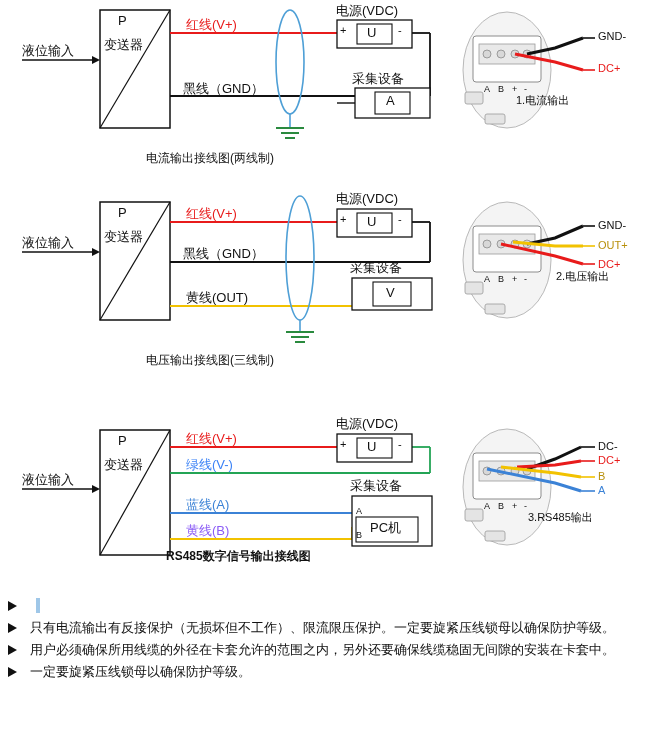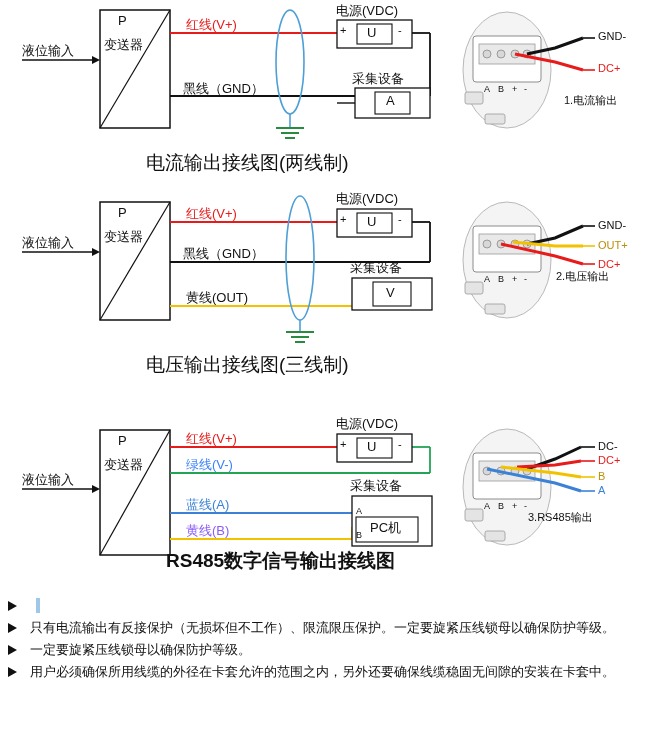--- a/index.html
+++ b/index.html
@@ -8,21 +8,21 @@
     background:#ffffff;
     font-family:"Liberation Sans","DejaVu Sans",sans-serif;
     color:#111;
     position:relative;
     overflow:hidden;
   }
   .diagram{position:absolute;left:0;top:0;width:650px;height:736px;}
   .lbl{position:absolute;font-size:13px;white-space:nowrap;}
   .lbl.sm{font-size:11px;}
   .lbl.xs{font-size:9px;}
-  .cap{position:absolute;font-size:19px;white-space:nowrap;}
+  .cap{position:absolute;font-size:12px;white-space:nowrap;}
   .notes{position:absolute;left:8px;top:596px;width:640px;font-size:13px;line-height:1.55;}
   .note-row{display:flex;align-items:flex-start;margin-bottom:1px;}
   .note-mark{width:22px;flex:0 0 22px;text-align:left;padding-top:1px;}
   .note-text{flex:1 1 auto;}
   .tri{display:inline-block;width:0;height:0;border-left:9px solid #111;border-top:5px solid transparent;border-bottom:5px solid transparent;}
   .shield-mark{display:inline-block;width:4px;height:15px;background:#9fc7e8;margin-left:6px;vertical-align:-3px;}
   svg{display:block;}
 </style>
 </head>
 <body>
@@ -167,21 +167,21 @@
     <path d="M60 46 L100 54 L128 62" stroke="#e81b1b" stroke-width="3" fill="none"></path>
     <line x1="128" y1="62" x2="140" y2="62" stroke="#e81b1b" stroke-width="1.6"></line>
     <line x1="140" y1="30" x2="140" y2="62" stroke="#111111" stroke-width="0"></line>
   </svg>
   <div class="lbl xs" style="left:484px;top:84px;">A</div>
   <div class="lbl xs" style="left:498px;top:84px;">B</div>
   <div class="lbl xs" style="left:512px;top:84px;">+</div>
   <div class="lbl xs" style="left:524px;top:84px;">-</div>
   <div class="lbl sm" style="left:598px;top:30px;">GND-</div>
   <div class="lbl sm" style="left:598px;top:62px;color:#e81b1b;">DC+</div>
-  <div class="lbl sm" style="left:564px;top:93px;text-align:right;">1.电流输出</div>
+  <div class="lbl sm" style="left:516px;top:93px;text-align:right;">1.电流输出</div>
 
   <svg width="190" height="130" style="position:absolute;left:455px;top:198px;">
     <ellipse cx="52" cy="62" rx="44" ry="58" fill="#f4f4f4" stroke="#b9b9b9" stroke-width="1"></ellipse>
     <rect x="18" y="28" width="68" height="46" rx="3" fill="#ffffff" stroke="#8c8c8c" stroke-width="1"></rect>
     <rect x="24" y="36" width="56" height="20" fill="#e9e9e9" stroke="#9a9a9a" stroke-width="0.8"></rect>
     <circle cx="32" cy="46" r="4" fill="#d8d8d8" stroke="#8a8a8a" stroke-width="0.8"></circle>
     <circle cx="46" cy="46" r="4" fill="#d8d8d8" stroke="#8a8a8a" stroke-width="0.8"></circle>
     <circle cx="60" cy="46" r="4" fill="#d8d8d8" stroke="#8a8a8a" stroke-width="0.8"></circle>
     <circle cx="72" cy="46" r="4" fill="#d8d8d8" stroke="#8a8a8a" stroke-width="0.8"></circle>
     <rect x="10" y="84" width="18" height="12" rx="2" fill="#e4e4e4" stroke="#9a9a9a" stroke-width="0.8"></rect>
@@ -236,19 +236,19 @@
   <div class="note-row">
     <div class="note-mark"><span class="tri"></span></div>
     <div class="note-text"><span class="shield-mark"></span>&nbsp;&nbsp;</div>
   </div>
   <div class="note-row">
     <div class="note-mark"><span class="tri"></span></div>
     <div class="note-text">只有电流输出有反接保护（无损坏但不工作）、限流限压保护。一定要旋紧压线锁母以确保防护等级。</div>
   </div>
   <div class="note-row">
     <div class="note-mark"><span class="tri"></span></div>
+    <div class="note-text">用户必须确保所用线缆的外径在卡套允许的范围之内，另外还要确保线缆稳固无间隙的安装在卡套中。</div>
+  </div>
+  <div class="note-row">
+    <div class="note-mark"><span class="tri"></span></div>
     <div class="note-text">一定要旋紧压线锁母以确保防护等级。</div>
   </div>
-  <div class="note-row">
-    <div class="note-mark"><span class="tri"></span></div>
-    <div class="note-text">用户必须确保所用线缆的外径在卡套允许的范围之内，另外还要确保线缆稳固无间隙的安装在卡套中。</div>
-  </div>
 </div>
 
 </body></html>

